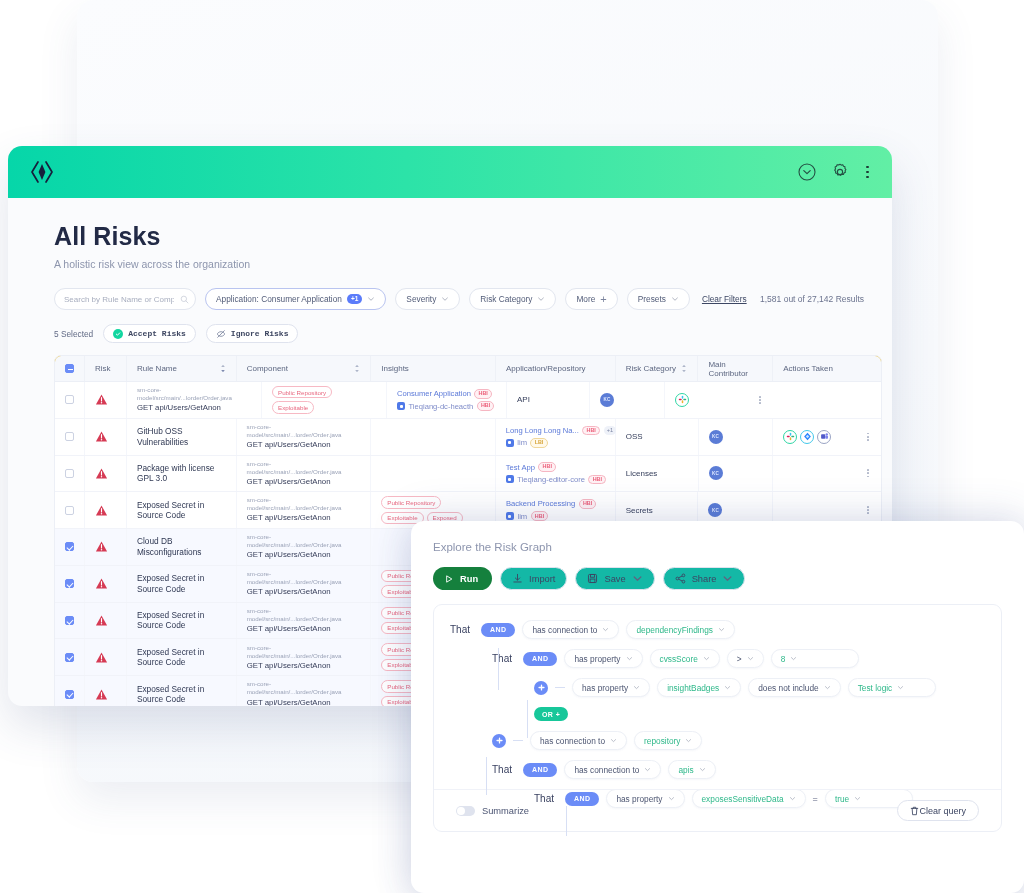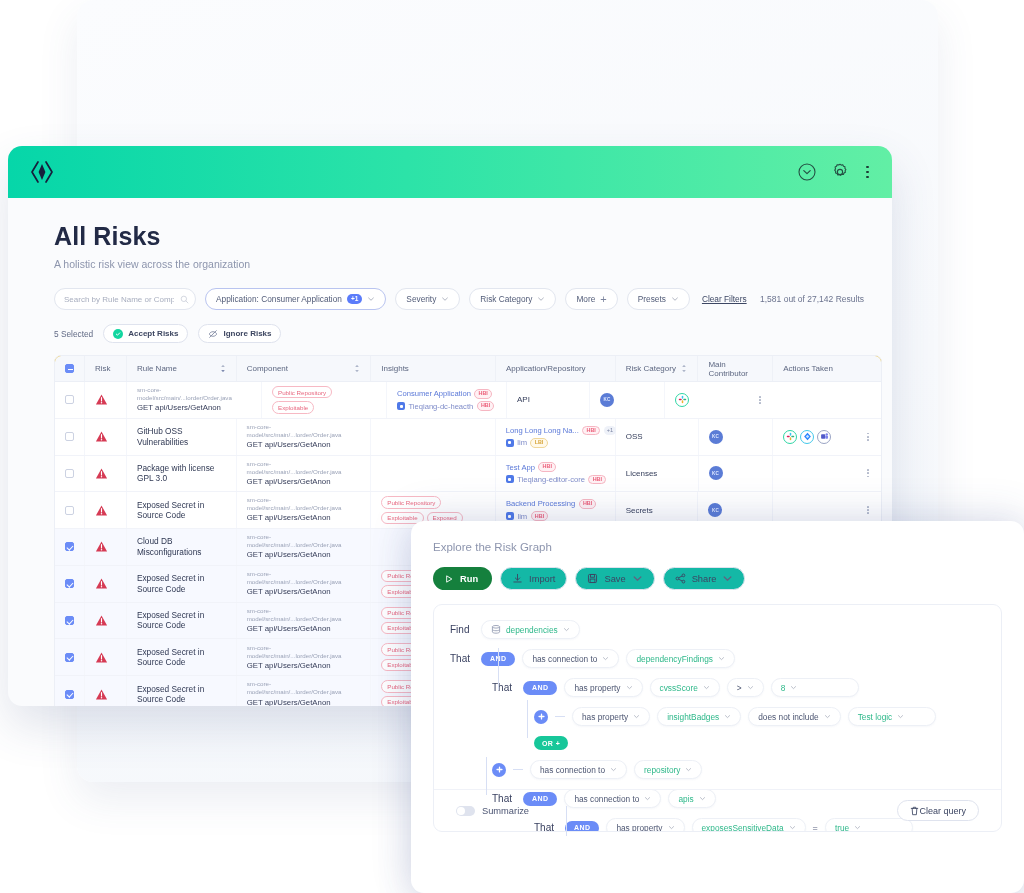--- a/index.html
+++ b/index.html
@@ -74,20 +74,21 @@
   }
   .results-count { margin-left:auto; font-size:8.5px; color:#6b738e; }
 
   
   .selbar { display:flex; align-items:center; gap:10px; margin-top:14px; }
   .sel-text { font-size:8.3px;color:#616a85; }
   .pill-btn {
     height:19px;border:1px solid #dfe3ee;border-radius:10px;background:#fff;
     display:inline-flex;align-items:center;gap:5px;padding:0 9px;font-size:8px;color:#3d4661;
     font-weight:600;
+    font-family:Liberation Mono, monospace;
   }
   .ok-dot { width:10px;height:10px;border-radius:50%;background:#12d6a0;display:flex;align-items:center;justify-content:center; }
   .ok-dot svg{width:6px;height:6px;}
 
   
   .table { margin-top:12px; width:828px; background:#eab308; border:1px solid #eceff6; border-radius:7px 7px 0 0; overflow:hidden; }
   .thead { display:flex; background:#f6f8fc; height:26px; align-items:center; border-bottom:1px solid #eceff6; }
   .th { font-size:8px; color:#5d properly; }
   .th { font-size:8px; color:#5d6781; display:flex; align-items:center; gap:4px; padding:0 10px; height:100%; border-right:1px solid #eef1f7; }
   .th:last-child{border-right:none;}
@@ -894,34 +895,20 @@
         <path d="M4 5.2 L7.8 3.3 M4 6.8 L7.8 8.7" stroke="#3c4563" stroke-width="1"></path>
       </svg>
       <span>Share</span>
       <svg class="cv" viewBox="0 0 10 10" fill="none">
           <path d="M2 3.7 L5 6.6 L8 3.7" stroke="#5d6781" stroke-width="1.2" stroke-linecap="round" stroke-linejoin="round"></path>
         </svg>
     </span>
   </div>
 
   <div class="qbox">
-    <div class="qrow">
-      <span class="qlabel">Find</span>
-      <span class="tok green">
-        <svg class="db-ic" viewBox="0 0 12 11" fill="none">
-          <ellipse cx="6" cy="2.2" rx="4.4" ry="1.6" stroke="#8d95ae" stroke-width="1"></ellipse>
-          <path d="M1.6 2.2 V5.4 C1.6 6.3 3.6 7 6 7 S10.4 6.3 10.4 5.4 V2.2" stroke="#8d95ae" stroke-width="1"></path>
-          <path d="M1.6 5.6 V8.4 C1.6 9.3 3.6 10 6 10 S10.4 9.3 10.4 8.4 V5.6" stroke="#8d95ae" stroke-width="1"></path>
-        </svg>
-        <span>dependencies</span>
-        <svg class="cv" viewBox="0 0 10 10" fill="none">
-            <path d="M2 3.7 L5 6.6 L8 3.7" stroke="#5d6781" stroke-width="1.2" stroke-linecap="round" stroke-linejoin="round"></path>
-          </svg>
-      </span>
-    </div>
     <div id="qrows">
         <div class="qrow" style="margin-left: 0px;">
           <span class="qlabel">That</span>
           <span class="op-and">AND</span>
           <span class="tok  ">
       <span>has connection to</span>
       <svg class="cv" viewBox="0 0 10 10" fill="none">
               <path d="M2 3.7 L5 6.6 L8 3.7" stroke="#5d6781" stroke-width="1.2" stroke-linecap="round" stroke-linejoin="round"></path>
             </svg>
     </span>

